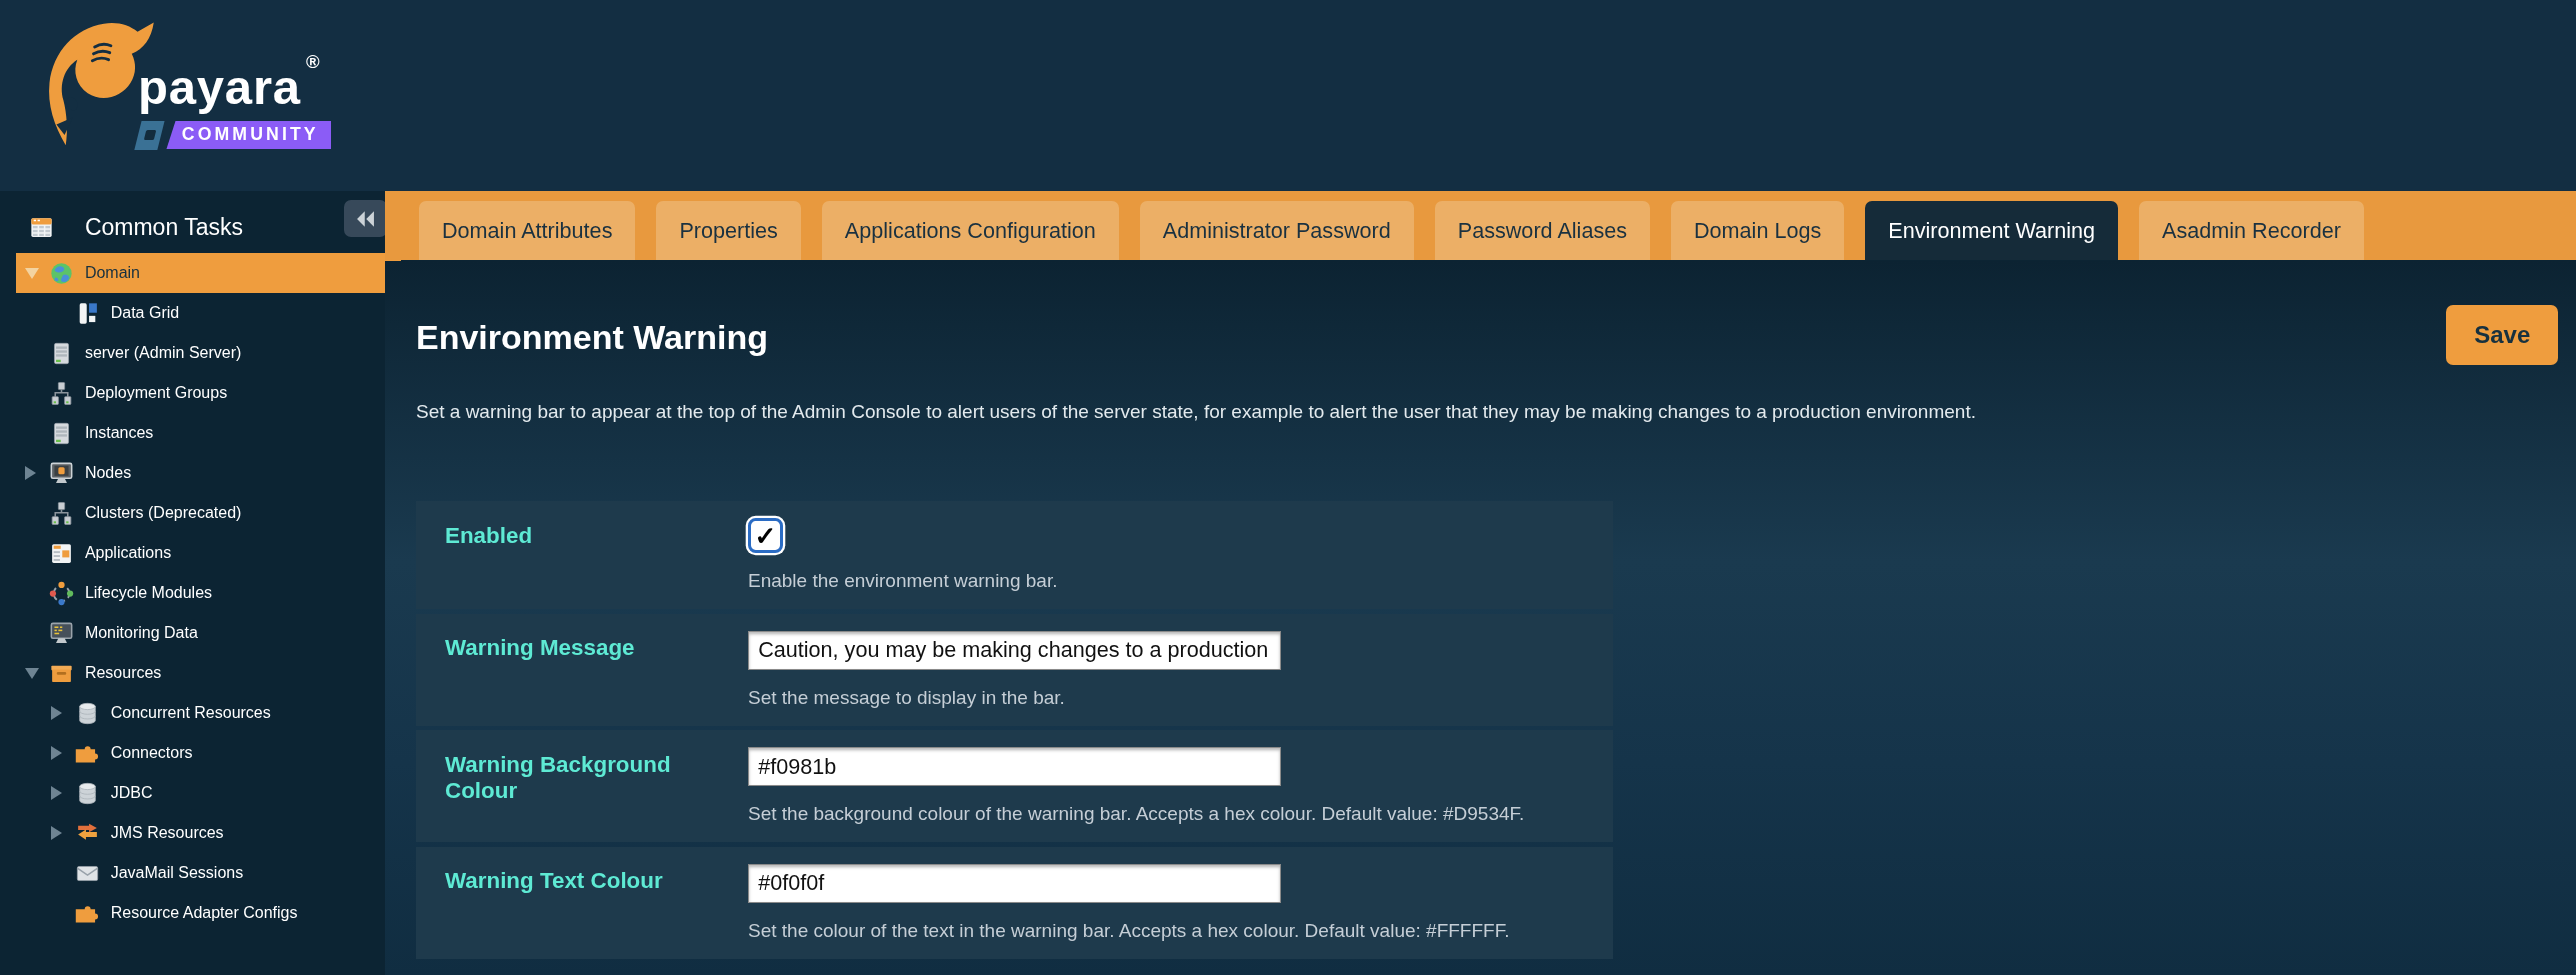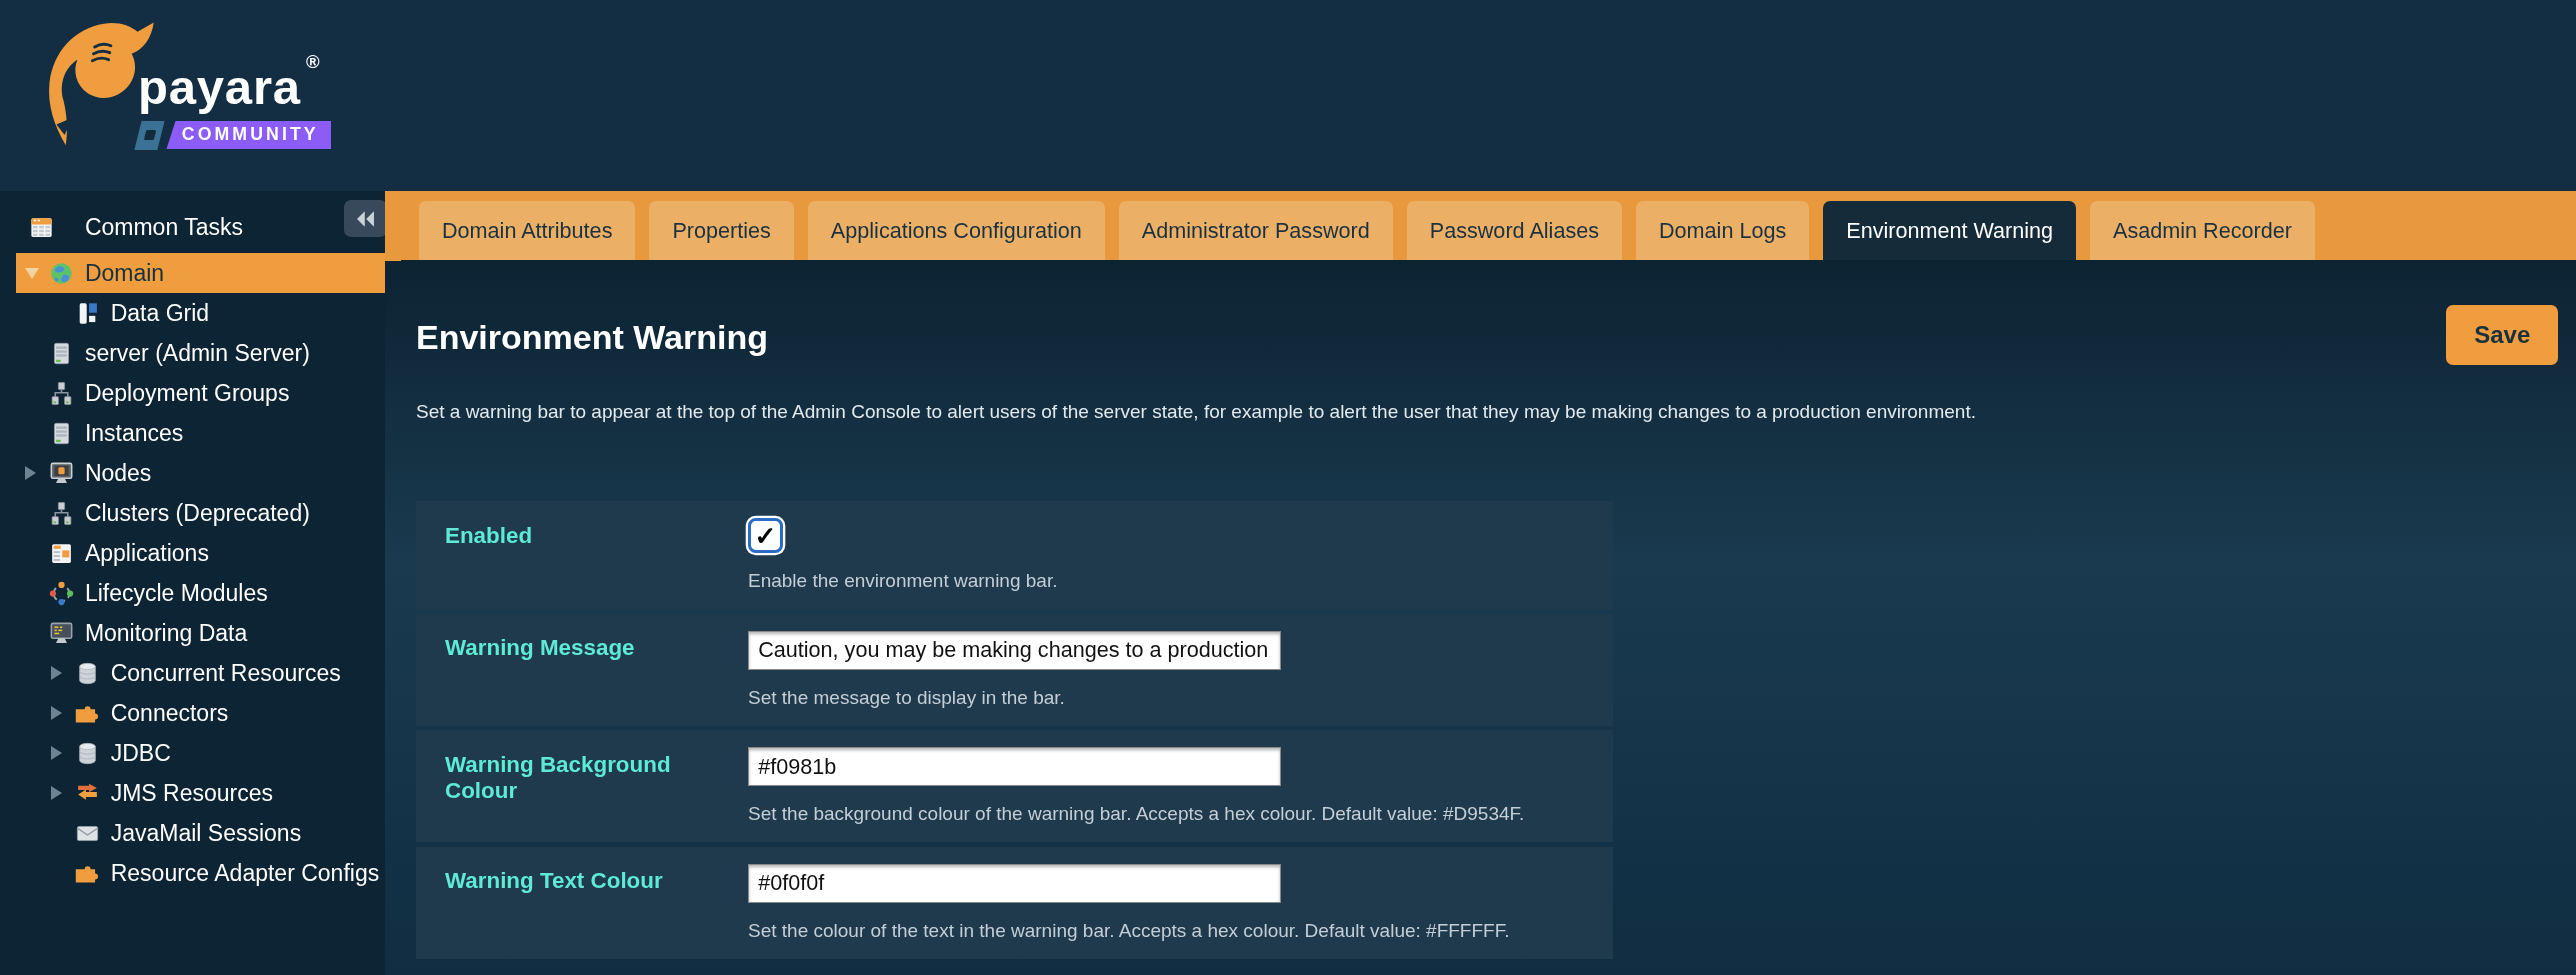--- a/index.html
+++ b/index.html
@@ -24,40 +24,40 @@
   
   .sidebar { position:absolute; left:16px; top:191px; width:385px; height:785px; background:#0c2433; }
   .side-header { position:absolute; left:0; top:15.4px; width:385px; height:43px; display:flex;
                  align-items:center; padding-left:10.8px; cursor:default; }
   .side-header .lbl { color:#ffffff; font-size:23px; margin-left:20px; }
   .collapse-btn { position:absolute; right:14px; top:9.2px; width:43px; height:37px;
                   background:#37495a; border-radius:7px; display:flex; align-items:center;
                   justify-content:center; }
   .tree { position:absolute; left:0; top:62px; width:385px; }
   .item { height:40px; display:flex; align-items:center; padding-left:9.2px; width:385px; }
-  .item .lbl { color:#ffffff; font-size:23px; white-space:nowrap; }
+  .item .lbl { color:#ffffff; font-size:16px; white-space:nowrap; }
   .item.l2 { padding-left:35px; }
   .item.selected { background:#ef9d3e; }
   .item.selected .lbl { color:#16303f; }
   .exp { width:21.6px; min-width:21.6px; display:flex; align-items:center; }
   .exp .tri-right { width:0; height:0; border-left:11.6px solid #6e8493;
                     border-top:7.7px solid transparent; border-bottom:7.7px solid transparent; }
   .exp .tri-down { width:0; height:0; border-top:11.6px solid #6e8493;
                    border-left:7.7px solid transparent; border-right:7.7px solid transparent; }
   .item.selected .exp .tri-down { border-top-color:#f3d3a0; }
   .tree-icon { width:25px; min-width:25px; height:25px; margin:0 10.8px 0 2.3px; }
   .scroll-thumb { position:absolute; right:0.8px; top:450px; width:6.2px; height:23px;
                   background:#c7ced4; border-radius:3.1px; }
 
   
   .tabbar { position:absolute; left:385px; top:191px; width:2191px; height:69px;
             background:#e8993e; display:flex; align-items:flex-end; padding-left:34px; }
   .tab { height:59px; background:#ecaf66; color:#1a3140; font-size:21.6px;
          border-radius:7px 7px 0 0; display:flex; align-items:center; padding:0 23px;
-         margin-right:14px; white-space:nowrap; cursor:default; }
+         margin-right:21px; white-space:nowrap; cursor:default; }
   .tab.active { background:#152b39; color:#ffffff; }
 
   
   .content { position:absolute; left:385px; top:261px; width:2191px; height:715px;
              background:linear-gradient(180deg,#0c2332 0%,#1a3a4f 42%,#15344a 70%,#102d41 100%); }
   .page-title { position:absolute; left:31px; top:57px; font-size:34px; font-weight:bold; color:#ffffff; }
   .save-btn { position:absolute; right:17.7px; top:44px; height:60px; padding:4px 28px;
               background:#ef9d3e; border:none; border-radius:7px; color:#17313f;
               font-size:24px; font-weight:600; font-family:"Liberation Sans",sans-serif; }
   .page-desc { position:absolute; left:31px; top:140px; font-size:19px; color:#e3eaee; white-space:nowrap; }
@@ -247,20 +247,31 @@
             <rect x="14" y="7" width="3" height="2"></rect>
           <rect x="7" y="11" width="3" height="2"></rect>
             <rect x="12" y="11" width="5" height="2"></rect>
           <rect x="7" y="15" width="6" height="2"></rect>
         </g>
         <path d="M12 22 H20 L23 28 H9 Z" fill="#c3c9cd"></path>
       </svg>
       <span class="lbl">Monitoring Data</span>
     </div>
 
+    <div class="item">
+      <span class="exp">
+          <span class="tri-down"></span>
+        </span>
+      <svg class="tree-icon" viewBox="0 0 32 32">
+        <rect x="3" y="6" width="26" height="6" rx="1" fill="#f3ab55"></rect>
+        <rect x="4" y="11" width="24" height="16" rx="1" fill="#ef9d3e"></rect>
+        <rect x="10" y="14" width="12" height="3.5" rx="1.5" fill="#b26f1f"></rect>
+      </svg>
+      <span class="lbl">Resources</span>
+    </div>
 
     <div class="item l2">
       <span class="exp">
           <span class="tri-right"></span>
         </span>
       <svg class="tree-icon" viewBox="0 0 32 32">
         <path d="M6 7 v18 a10 4 0 0 0 20 0 v-18" fill="#cdd3d8" stroke="#aab2b9"></path>
         <ellipse cx="16" cy="7" rx="10" ry="4" fill="#e8ebed" stroke="#aab2b9"></ellipse>
         <path d="M6 13 a10 4 0 0 0 20 0 M6 19 a10 4 0 0 0 20 0" fill="none" stroke="#aab2b9"></path>
       </svg>

